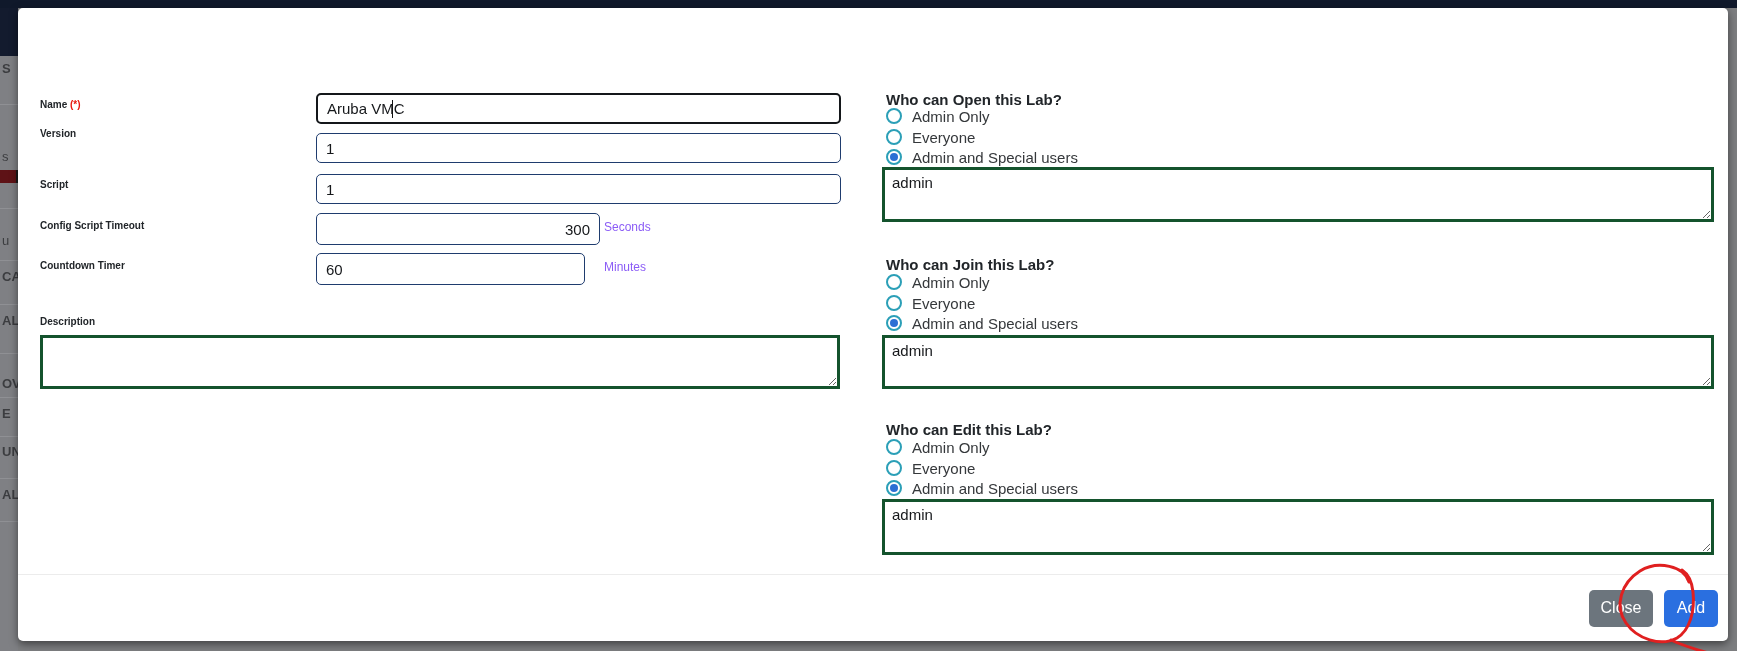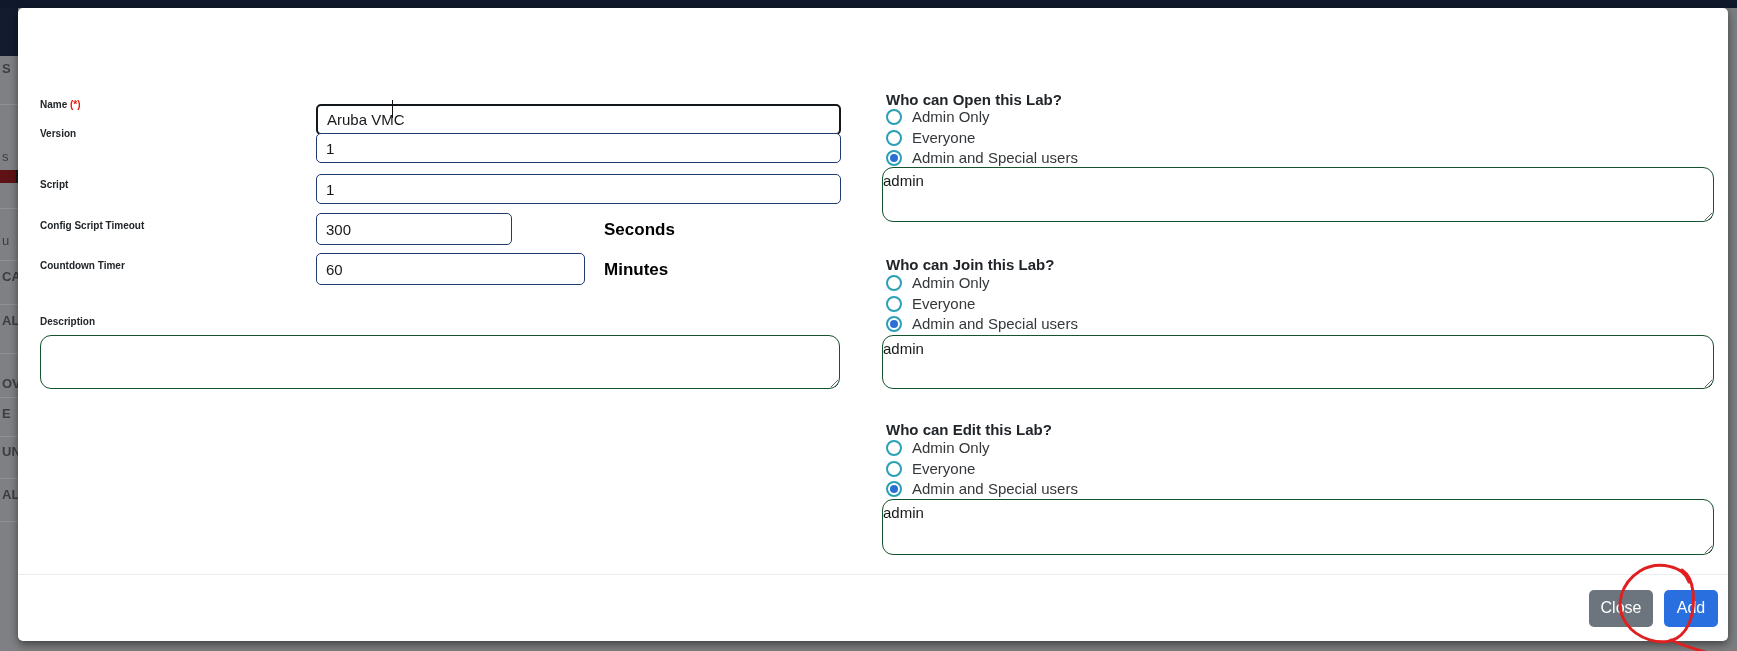--- a/index.html
+++ b/index.html
@@ -71,40 +71,40 @@
   }
   .req-mark { color:#e8150d; font-weight:bold; }
   .txt-input {
     position:absolute;
     border:1px solid #1f3c6e; border-radius:5px;
     font-family:"Liberation Sans", sans-serif;
     font-size:15px; color:#16181b; padding:0 9px; background:#fff; outline:none;
   }
   .txt-input.focused { border:2px solid #14171a; }
   .unit-label {
-    position:absolute; font-size:17px; color:#000000; white-space:nowrap;font-weight:bold;
+    position:absolute; font-size:12px; color:#8b5cf6; white-space:nowrap;
   }
   .txt-area {
     position:absolute;
-    border:1px solid #14532d; border-radius:11px;
+    border:3px solid #14532d; border-radius:0;
     font-family:"Liberation Sans", sans-serif;
-    font-size:15px; color:#16181b; padding:4px 0; background:#fff;
+    font-size:15px; color:#16181b; padding:4px 7px; background:#fff;
     resize:both; outline:none;
   }
   .caret {
     position:absolute; width:1px; height:18px; background:#111;
   }
 
   
   .perm-heading {
     position:absolute; left:868px;
     font-size:15px; font-weight:bold; color:#212529; white-space:nowrap;
   }
   .radio-row {
-    position:absolute; left:868px; display:flex; align-items:flex-end; gap:10px;
+    position:absolute; left:868px; display:flex; align-items:flex-start; gap:10px;
     cursor:pointer;
   }
   .radio-circle {
     width:16px; height:16px; border-radius:50%;
     border:2px solid #2b9fb7; background:#fff; position:relative; flex:0 0 16px;
   }
   .radio-circle.checked::after {
     content:""; position:absolute; left:2px; top:2px; width:8px; height:8px;
     border-radius:50%; background:#2b6fd4;
   }
@@ -160,31 +160,31 @@
   <div class="sidebar-divider" style="top:513px"></div>
 </div>
 
 <div class="modal">
 
 
   <span class="fld-label" style="top:91px">
     <span>Name</span>
     <span class="req-mark">(*)</span>
   </span>
-  <input class="txt-input focused" style="left: 298px; top: 96px; width: 525px; height: 31px;" value="Aruba VMC">
+  <input class="txt-input focused" style="left: 298px; top: 85px; width: 525px; height: 31px;" value="Aruba VMC">
   <div class="caret" style="left:374px; top:92px;"></div>
 
   <span class="fld-label" style="top:120px">Version</span>
   <input class="txt-input" style="left: 298px; top: 125px; width: 525px; height: 30px;" value="1">
 
   <span class="fld-label" style="top:171px">Script</span>
   <input class="txt-input" style="left: 298px; top: 166px; width: 525px; height: 30px;" value="1">
 
   <span class="fld-label" style="top:212px">Config Script Timeout</span>
-  <input class="txt-input" style="left: 298px; top: 205px; width: 196px; height: 32px;" value="300">
+  <input class="txt-input" style="left: 298px; top: 205px; width: 284px; height: 32px; text-align: right;" value="300">
   <span class="unit-label" style="left:586px; top:212px">Seconds</span>
 
   <span class="fld-label" style="top:252px">Countdown Timer</span>
   <input class="txt-input" style="left: 298px; top: 245px; width: 269px; height: 32px;" value="60">
   <span class="unit-label" style="left:586px; top:252px">Minutes</span>
 
   <span class="fld-label" style="top:308px">Description</span>
   <textarea class="txt-area" style="left: 22px; top: 327px; width: 800px; height: 54px;"></textarea>
 
   <span class="perm-heading" style="top:83px">Who can Open this Lab?</span>

